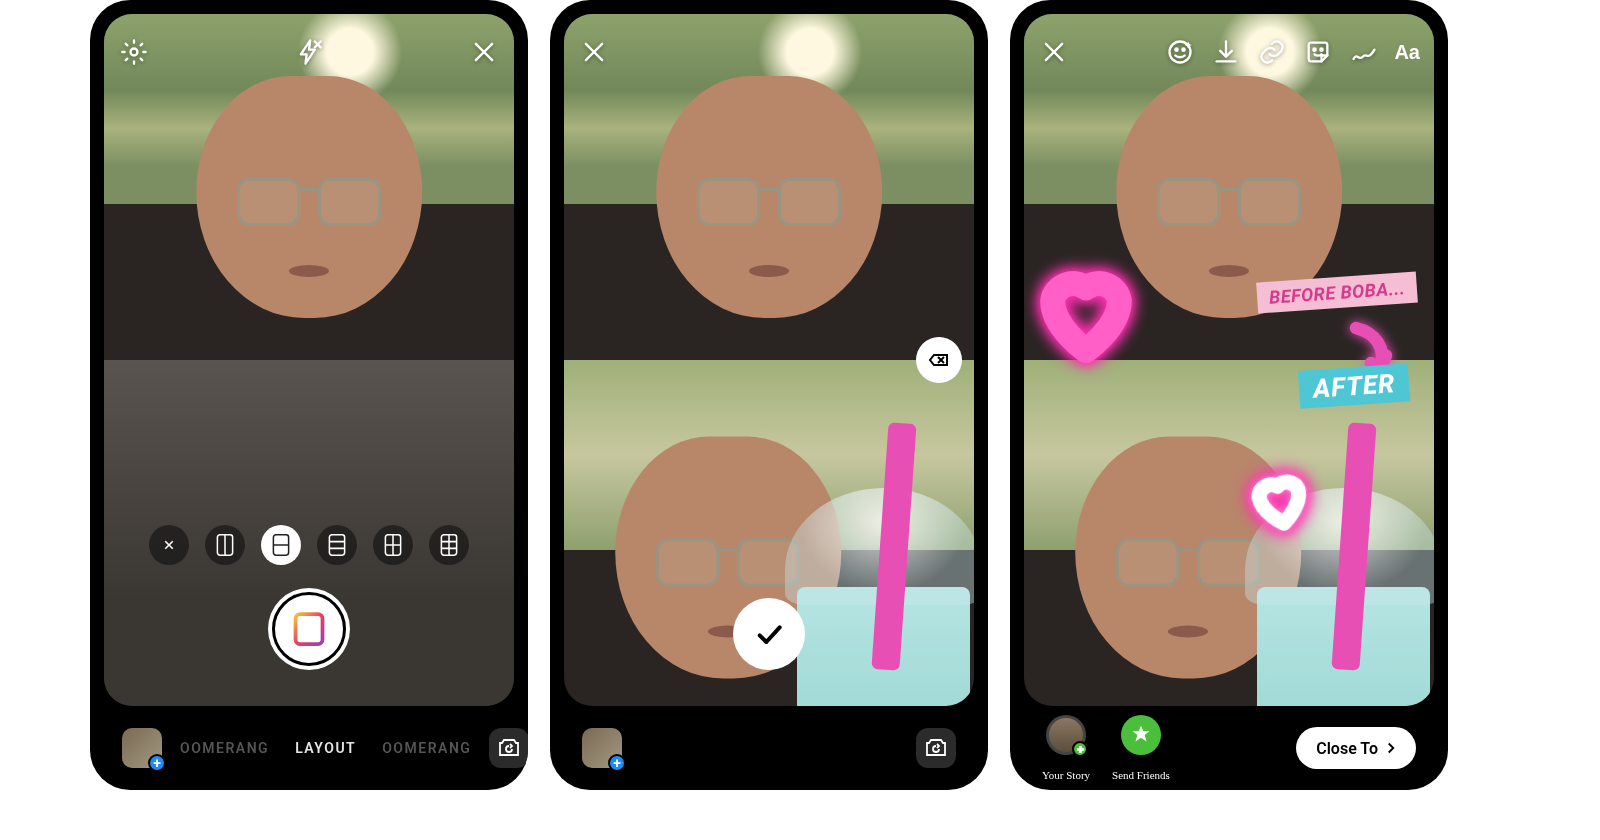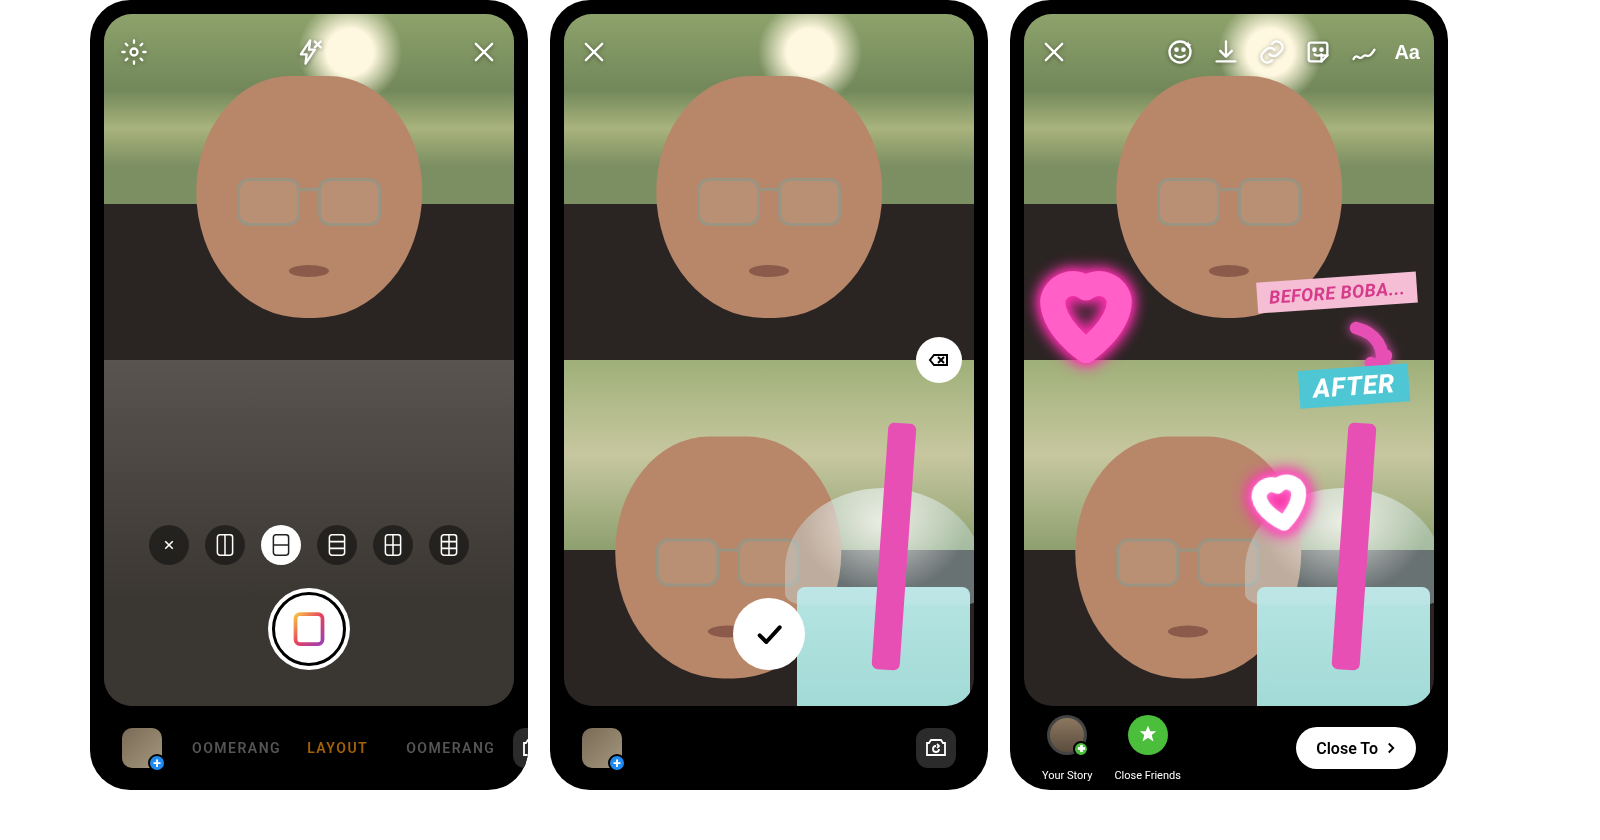--- a/index.html
+++ b/index.html
@@ -57,28 +57,28 @@
 
   .del-btn{position:absolute;top:50%;right:12px;transform:translateY(-50%);width:46px;height:46px;border-radius:50%;background:#fff;display:flex;align-items:center;justify-content:center;cursor:pointer;z-index:4;}
   .del-btn svg{width:24px;height:24px;stroke:#000;stroke-width:2;fill:none;}
 
   
   .bottombar{position:absolute;left:14px;right:14px;bottom:0;height:84px;display:flex;align-items:center;padding:0 18px;gap:18px;color:#fff;}
   .thumb{width:40px;height:40px;border-radius:10px;background:linear-gradient(135deg,#7a6a56,#a4987e);position:relative;cursor:pointer;flex:0 0 40px;}
   .thumb .plus{position:absolute;right:-4px;bottom:-4px;width:18px;height:18px;border-radius:50%;background:#1f8af0;color:#fff;display:flex;align-items:center;justify-content:center;font-size:14px;font-weight:bold;border:2px solid #000;}
   .modes{flex:1;display:flex;justify-content:center;align-items:center;gap:26px;font-size:14px;font-weight:600;letter-spacing:1.5px;}
   .modes span{color:#777;}
-  .modes span.active{color:#a16207;}
-  .modes .cut{color:#555;margin-left:12px;}
+  .modes span.active{color:#e5e5e5;}
+  .modes .cut{color:#555;}
   .flip{width:40px;height:40px;border-radius:12px;background:#2b2b2b;display:flex;align-items:center;justify-content:center;cursor:pointer;flex:0 0 40px;}
   .flip svg{width:24px;height:24px;stroke:#fff;stroke-width:1.8;fill:none;}
 
   .story-av{width:40px;height:40px;border-radius:50%;background:#444;display:flex;align-items:center;justify-content:center;margin-bottom:4px;position:relative;}
   .story-av.green{background:#4bbf3c;}
-  .story-stack{display:flex;flex-direction:column;align-items:center;gap:10px;cursor:pointer;}
+  .story-stack{display:flex;flex-direction:column;align-items:center;gap:10px;cursor:pointer;font-family:Liberation Serif, serif;}
   .story-stack .lbl{font-size:11px;color:#fff;white-space:nowrap;}
   .story-av .mini{position:absolute;inset:3px;border-radius:50%;background:linear-gradient(#8c7760,#5c4d3e);}
   .story-av .miniplus{position:absolute;right:-2px;bottom:-2px;width:16px;height:16px;border-radius:50%;background:#4bbf3c;display:flex;align-items:center;justify-content:center;border:2px solid #000;}
   .story-av .miniplus svg{width:9px;height:9px;stroke:#fff;stroke-width:3;}
   .story-av.green svg{width:22px;height:22px;fill:#fff;}
   .sendto{margin-left:auto;background:#fff;color:#000;border-radius:22px;height:42px;padding:0 16px 0 20px;display:flex;align-items:center;gap:4px;font-size:16px;font-weight:600;cursor:pointer;}
   .sendto svg{width:18px;height:18px;stroke:#000;stroke-width:2.5;fill:none;}
 
   
   .anno{position:absolute;z-index:3;}
@@ -393,21 +393,21 @@
             </div>
           </div>
       <div class="lbl">Your Story</div>
     </div>
     <div class="story-stack">
       <div class="story-av green">
             <svg viewBox="0 0 24 24">
               <path d="m12 2 2.5 6H21l-5 4 2 7-6-4-6 4 2-7-5-4h6.5z"></path>
             </svg>
           </div>
-      <div class="lbl">Close Friends</div>
+      <div class="lbl">Send Friends</div>
     </div>
     <div class="sendto">
       <span>Close To</span>
       <svg viewBox="0 0 24 24">
             <polyline points="9 6 15 12 9 18"></polyline>
           </svg>
     </div>
   </div>
 </div>
 

